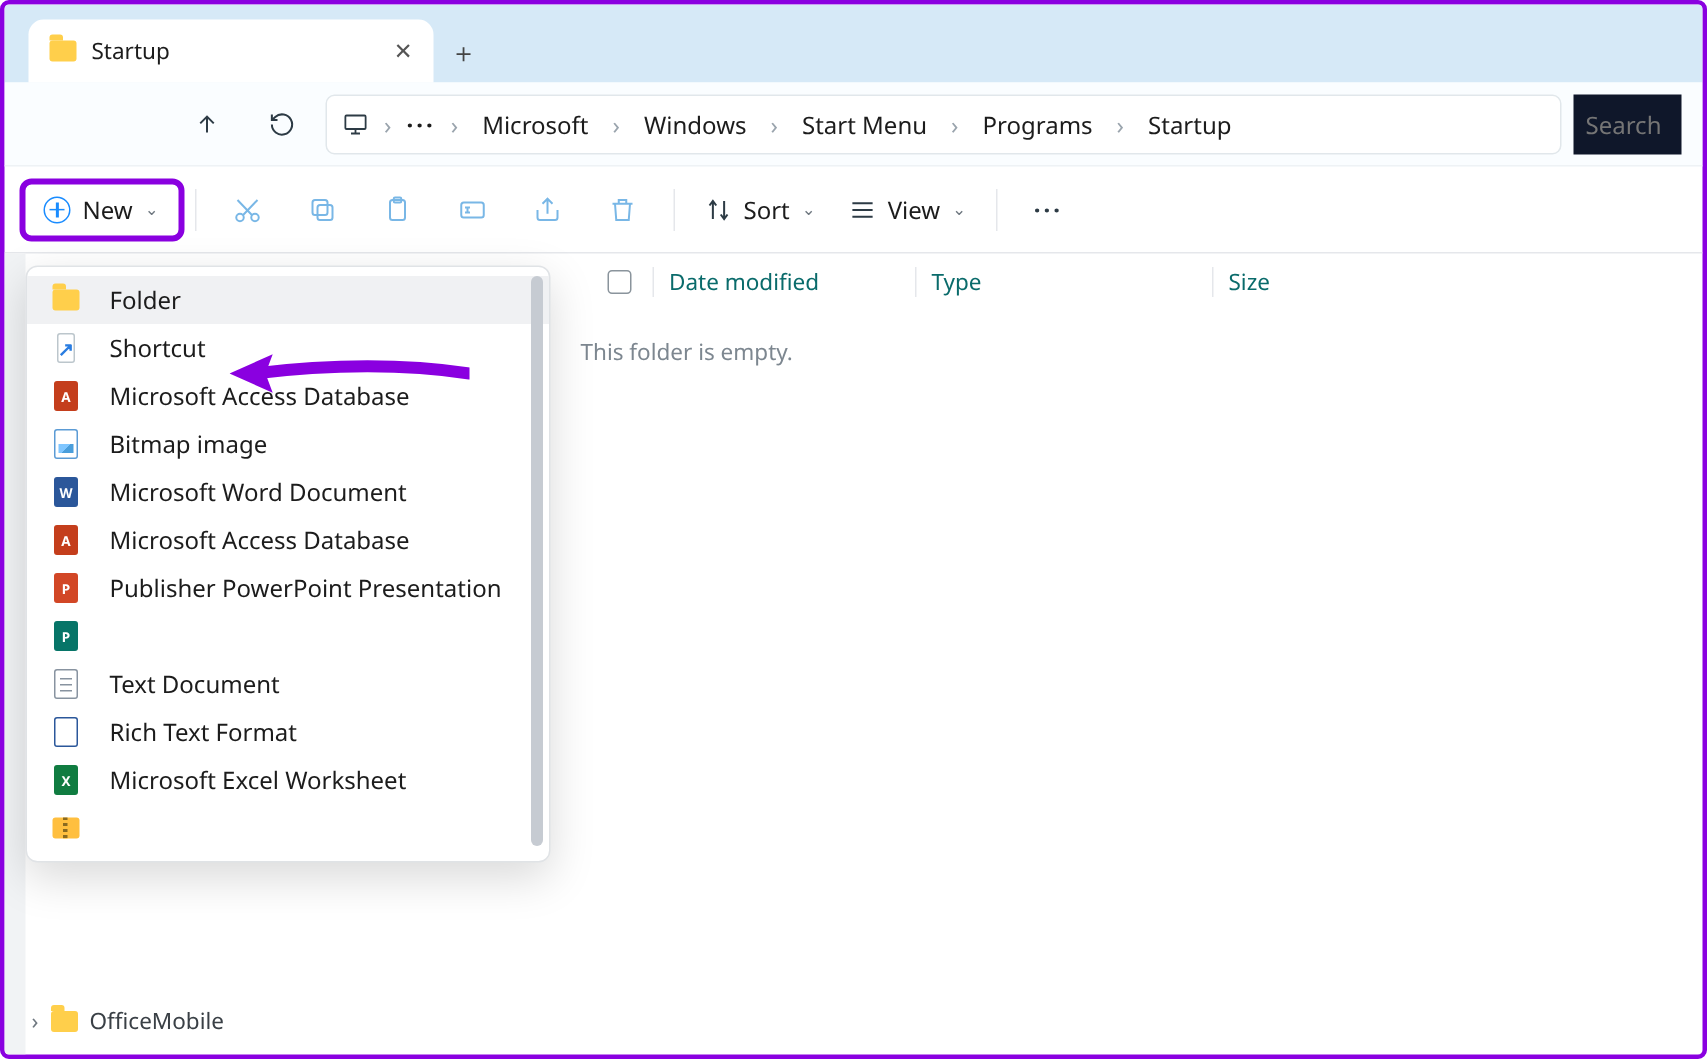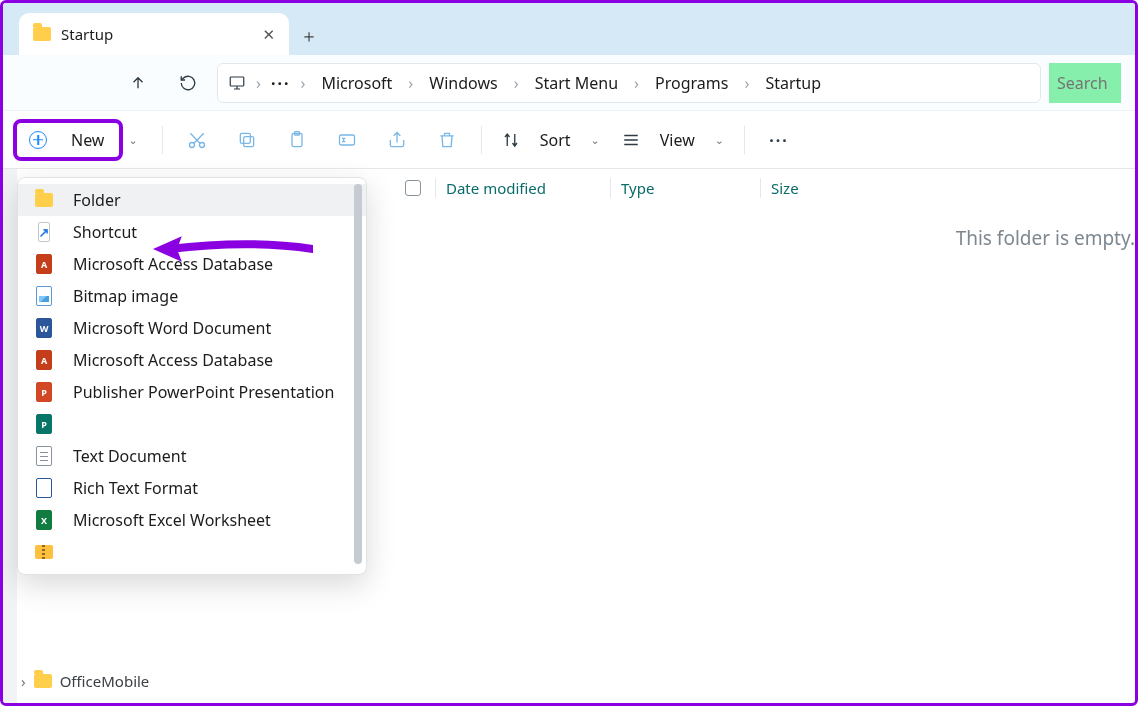--- a/index.html
+++ b/index.html
@@ -67,35 +67,35 @@
     padding:0 10px;
     gap:4px;
     font-size:16px;
     color:var(--text);
     overflow:hidden;
   }
   .address .sep{color:#9aa4ad;padding:0 6px;}
   .address .crumb{padding:2px 6px;border-radius:4px;white-space:nowrap;text-align:center;}
   .search{
     width:72px;height:40px;
-    border:none;background:#86efac;
+    border:none;background:#0f172a;
     font-size:16px;color:#6f7880;
     padding:0 8px;outline:none;
   }
 
   
   .toolbar{
     height:58px;
     border-bottom:1px solid var(--sep);
     display:flex;align-items:center;
     padding:0 14px;gap:6px;
     position:relative;
   }
   .new-btn{
-    display:flex;align-items:center;gap:24px;
+    display:flex;align-items:center;gap:8px;
     height:38px;padding:0 12px;
     border-radius:6px;
     color:var(--link);
     font-size:16px;
   }
   .new-btn .plus{width:18px;height:18px;border:1.5px solid var(--icon-blue);border-radius:50%;position:relative;}
   .new-btn .plus::before,.new-btn .plus::after{content:"";position:absolute;background:var(--icon-blue);}
   .new-btn .plus::before{left:3px;right:3px;top:50%;height:1.5px;transform:translateY(-50%);}
   .new-btn .plus::after{top:3px;bottom:3px;left:50%;width:1.5px;transform:translateX(-50%);}
   .new-btn .label{color:var(--text);}
@@ -104,21 +104,21 @@
     position:absolute;
     left:10px;top:8px;
     width:110px;height:42px;
     border:4px solid var(--win-border);
     border-radius:8px;
     pointer-events:none;
   }
   .tb-ico{width:44px;height:38px;display:flex;align-items:center;justify-content:center;color:var(--icon-dim);border-radius:4px;}
   .tb-ico svg{stroke:currentColor;}
   .tb-sep{width:1px;height:28px;background:var(--sep);margin:0 6px;}
-  .tb-group{display:flex;align-items:center;gap:20px;padding:0 8px;color:var(--text);font-size:16px;border-radius:4px;height:38px;}
+  .tb-group{display:flex;align-items:center;gap:8px;padding:0 8px;color:var(--text);font-size:16px;border-radius:4px;height:38px;}
   .tb-group .chev{color:#6f7880;font-size:11px;}
 
   
   .content{
     position:absolute;top:166px;bottom:0;left:0;right:0;
     display:flex;
   }
   .files{
     flex:1;
     display:flex;flex-direction:column;
@@ -130,25 +130,25 @@
     padding:0 18px;
     gap:0;
     border-bottom:1px solid transparent;
   }
   .col-head .chk{width:16px;height:16px;border:1.5px solid #8a949c;border-radius:3px;margin-right:14px;flex:none;}
   .col-head .col{padding:0 10px;}
   .col-name{flex:none;width:290px;position:relative;}
   .col-name .sort{position:absolute;right:40px;top:-2px;color:#8a949c;font-size:10px;}
   .col-date{flex:none;width:175px;border-left:1px solid var(--sep);}
   .col-type{flex:none;width:150px;border-left:1px solid var(--sep);}
-  .col-size{flex:1;border-left:1px solid var(--sep);}
+  .col-size{flex:1;border-left:1px solid var(--sep);margin-left:48px;}
   .empty{
-    text-align:right;
+    text-align:left;
     color:#7d8790;
-    font-size:19px;
+    font-size:15px;
     padding:18px 0;
   }
   .sidebar{
     width:14px;
     background:#f1f3f5;
   }
 
   
   .new-menu{
     position:absolute;

